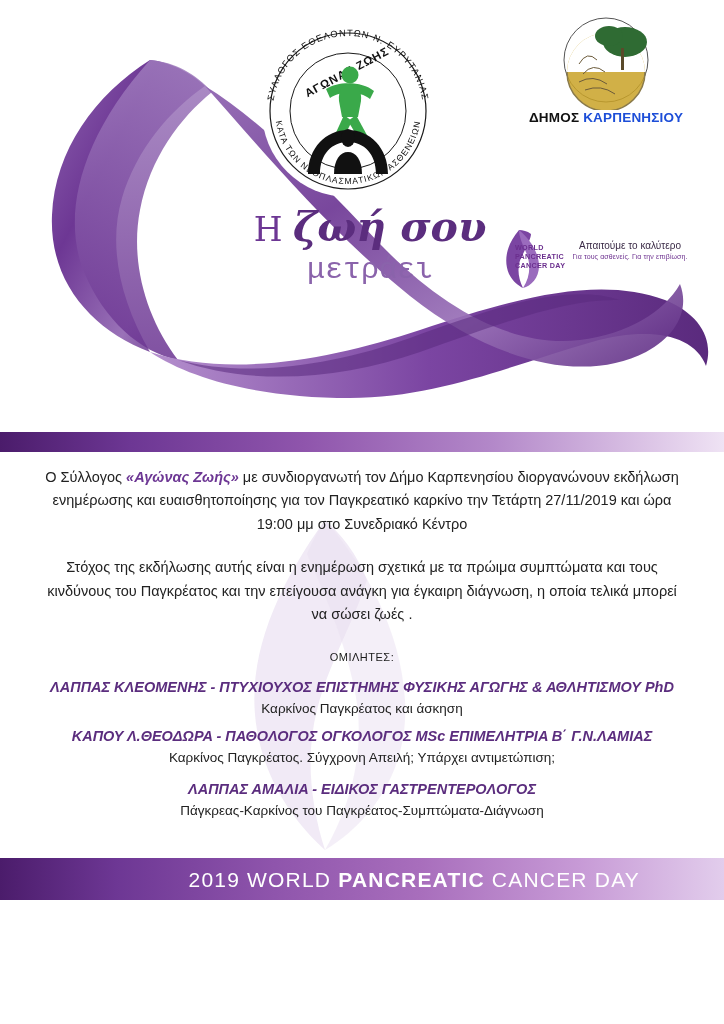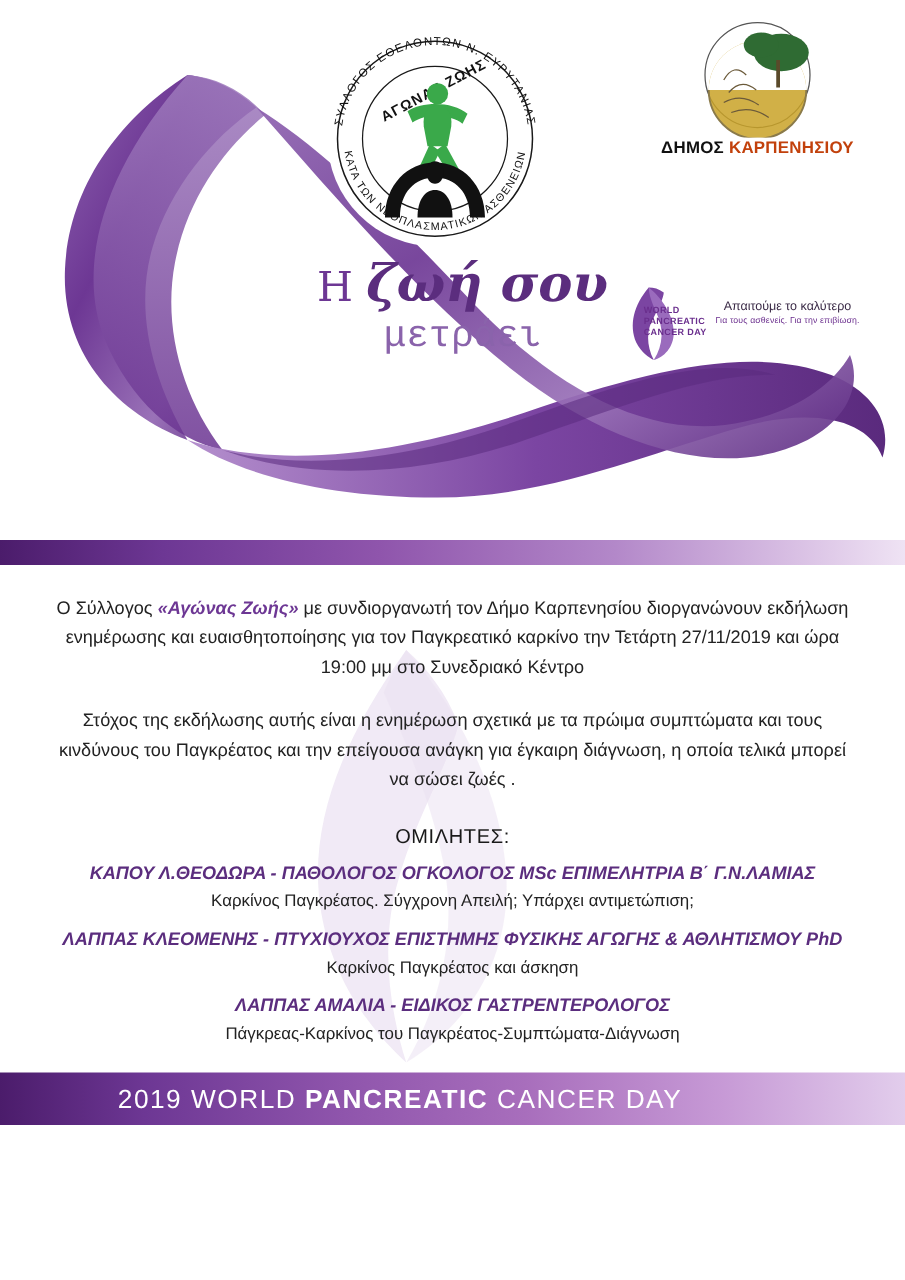--- a/index.html
+++ b/index.html
@@ -16,21 +16,21 @@
   .ribbon-watermark { position: absolute; left: 215px; top: 520px; width: 220px; height: 330px; opacity: .30; pointer-events: none; }
 
   
   .logo-main { position: absolute; left: 253px; top: 16px; width: 190px; height: 190px; }
   .logo-dimos { position: absolute; left: 521px; top: 14px; width: 170px; height: 120px; text-align: center; }
   .logo-dimos-label {
     font-size: 13.5px; font-weight: bold; color: #2b2b2b; letter-spacing: .2px;
     position: absolute; left: 0; top: 96px; width: 170px;
   }
   .logo-dimos-label .dark { color: #111; }
-  .logo-dimos-label .purple { color: #c2410c; }
+  .logo-dimos-label .purple { color: #1d4ed8; }
 
   
   .slogan { position: absolute; left: 250px; top: 203px; width: 240px; text-align: center; }
   .slogan-line1 { font-size: 33px; color: #6d3794; font-family: "DejaVu Serif", serif; }
   .slogan-line1 .i-word { font-style: italic; font-weight: bold; font-size: 41px; color: #5b2d7e; }
   .slogan-line2 { font-size: 30px; color: #8a63ab; font-family: Liberation Mono, monospace; margin-top: 2px; }
 
   .wpcd-logo { position: absolute; left: 497px; top: 228px; width: 78px; height: 62px; text-align: center; }
   .wpcd-text { position: absolute; left: 515px; top: 243px; font-size: 7.2px; color: #6b2f8e; font-weight: bold; line-height: 1.25; letter-spacing: .3px; }
   .wpcd-tag { position: absolute; left: 570px; top: 240px; width: 120px; text-align: center; }
@@ -40,32 +40,32 @@
   
   .bar {
     position: absolute; left: 0; width: 724px; height: 20px;
     background: linear-gradient(to right, #4b1c6b 0%, #6d3794 18%, #8f55ac 42%, #b388c9 68%, #d9c0e4 88%, #efe3f4 100%);
   }
   .bar-top { top: 432px; }
   .bar-bottom { top: 858px; height: 42px;
     background: linear-gradient(to right, #4b1c6b 0%, #6d3794 16%, #8f55ac 38%, #a86ebc 58%, #c79ad6 80%, #e2cdec 100%);
   }
   .bar-bottom-text {
-    position: absolute; top: 868px; left: 0; width: 640px; text-align: center;
+    position: absolute; top: 868px; left: 0; width: 640px; text-align: right;
     font-size: 21px; color: #ffffff; letter-spacing: 1.2px;
   }
   .bar-bottom-text .b { font-weight: bold; }
 
   
-  .body-text { position: absolute; left: 40px; top: 476px; width: 644px; text-align: center; color: #1a1a1a; }
+  .body-text { position: absolute; left: 40px; top: 466px; width: 644px; text-align: center; color: #1a1a1a; }
   .para { font-size: 14.5px; line-height: 1.62; color: #222; }
   .para .accent { color: #6d3794; font-weight: bold; font-style: italic; }
   .para.p2 { margin-top: 20px; }
 
-  .speakers-title { margin-top: 24px; font-size: 16px; color: #1a1a1a; letter-spacing: .5px; }
+  .speakers-title { margin-top: 24px; font-size: 11px; color: #1a1a1a; letter-spacing: .5px; }
 
   .speaker { margin-top: 14px; }
   .speaker-name {
     font-size: 14.5px; font-weight: bold; font-style: italic; color: #5b2d7e; line-height: 1.45;
   }
   .speaker-topic { font-size: 13.5px; color: #222; margin-top: 3px; }
   .speaker.s1 { margin-top: 10px; }
 
   
   .footer { position: absolute; left: 0; top: 904px; width: 724px; height: 120px; }
@@ -184,31 +184,31 @@
 
   <div class="bar bar-top"></div>
 
   <div class="body-text">
     <div class="para p1"><span>Ο Σύλλογος </span><span class="accent">«Αγώνας Ζωής»</span><span> με συνδιοργανωτή τον  Δήμο Καρπενησίου διοργανώνουν εκδήλωση ενημέρωσης και ευαισθητοποίησης για τον Παγκρεατικό καρκίνο την Τετάρτη 27/11/2019 και ώρα 19:00 μμ στο Συνεδριακό Κέντρο</span></div>
 
     <div class="para p2">Στόχος της εκδήλωσης αυτής είναι η ενημέρωση σχετικά με τα πρώιμα συμπτώματα και τους κινδύνους  του Παγκρέατος και την επείγουσα ανάγκη για έγκαιρη διάγνωση, η οποία τελικά μπορεί να σώσει ζωές .</div>
 
     <div class="speakers-title">ΟΜΙΛΗΤΕΣ:</div>
 
+    <div class="speaker">
+      <div class="speaker-name">ΛΑΠΠΑΣ ΚΛΕΟΜΕΝΗΣ - ΠΤΥΧΙΟΥΧΟΣ ΕΠΙΣΤΗΜΗΣ ΦΥΣΙΚΗΣ ΑΓΩΓΗΣ &amp; ΑΘΛΗΤΙΣΜΟΥ PhD</div>
+      <div class="speaker-topic">Καρκίνος Παγκρέατος και άσκηση</div>
+    </div>
+
     <div class="speaker s1">
       <div class="speaker-name">ΚΑΠΟΥ Λ.ΘΕΟΔΩΡΑ - ΠΑΘΟΛΟΓΟΣ ΟΓΚΟΛΟΓΟΣ MSc ΕΠΙΜΕΛΗΤΡΙΑ Β΄ Γ.Ν.ΛΑΜΙΑΣ</div>
       <div class="speaker-topic">Καρκίνος Παγκρέατος. Σύγχρονη Απειλή; Υπάρχει αντιμετώπιση;</div>
     </div>
 
     <div class="speaker">
-      <div class="speaker-name">ΛΑΠΠΑΣ ΚΛΕΟΜΕΝΗΣ - ΠΤΥΧΙΟΥΧΟΣ ΕΠΙΣΤΗΜΗΣ ΦΥΣΙΚΗΣ ΑΓΩΓΗΣ &amp; ΑΘΛΗΤΙΣΜΟΥ PhD</div>
-      <div class="speaker-topic">Καρκίνος Παγκρέατος και άσκηση</div>
-    </div>
-
-    <div class="speaker">
       <div class="speaker-name">ΛΑΠΠΑΣ ΑΜΑΛΙΑ - ΕΙΔΙΚΟΣ ΓΑΣΤΡΕΝΤΕΡΟΛΟΓΟΣ</div>
       <div class="speaker-topic">Πάγκρεας-Καρκίνος του Παγκρέατος-Συμπτώματα-Διάγνωση</div>
     </div>
   </div>
 
   <div class="bar bar-bottom"></div>
   <div class="bar-bottom-text"><span>2019 </span><span>WORLD </span><span class="b">PANCREATIC</span><span> CANCER DAY</span></div>
 
   <div class="footer">
 

